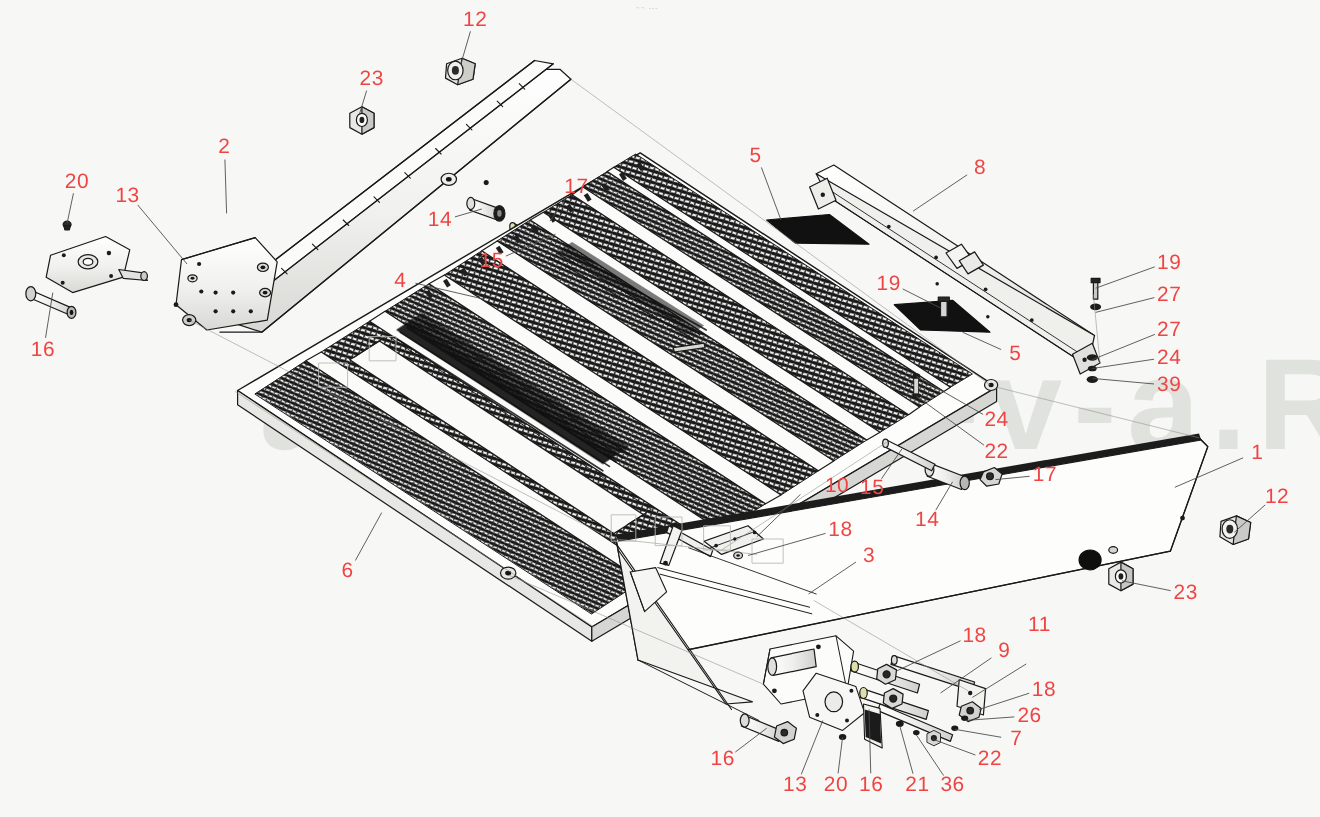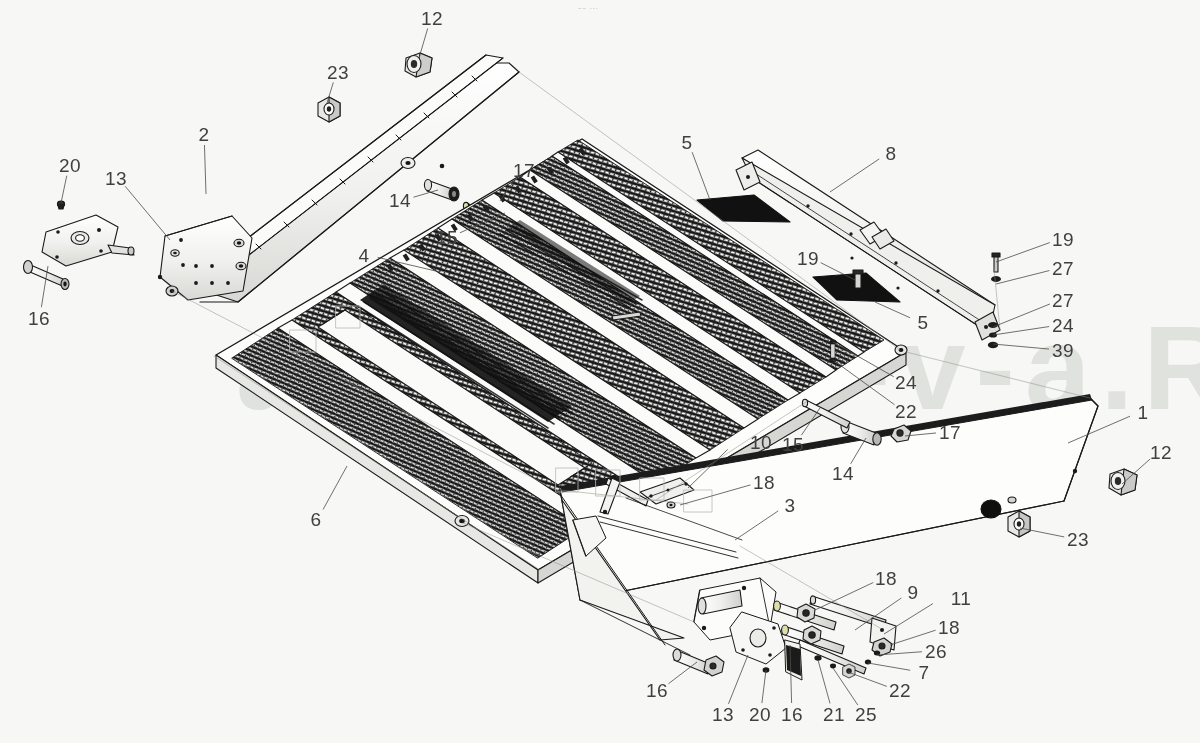--- a/index.html
+++ b/index.html
@@ -11,21 +11,21 @@
     overflow:hidden;
     position:relative;
   }
   #stage{position:absolute;inset:0;width:1200px;height:743px;}
   #stage svg{position:absolute;left:0;top:0;}
   .callout{
     position:absolute;
     font-family:"Liberation Sans", sans-serif;
     font-size:19px;
     font-weight:400;
-    color:#404040;
+    color:#ef4444;
     line-height:1;
     white-space:nowrap;
     transform:translate(-50%,-50%);
     letter-spacing:0.5px;
   }
   .wm{
     position:absolute;
     font-family:"Liberation Sans", sans-serif;
     font-size:118px;
     font-weight:700;
@@ -572,26 +572,26 @@
       <div class="callout" style="left: 1161px; top: 452px;">12</div>
       <div class="callout" style="left: 1078px; top: 539px;">23</div>
       <div class="callout" style="left: 738px; top: 442px; margin-left: 23px;">10</div>
       <div class="callout" style="left: 793px; top: 444px;">15</div>
       <div class="callout" style="left: 843px; top: 473px;">14</div>
       <div class="callout" style="left: 764px; top: 482px;">18</div>
       <div class="callout" style="left: 790px; top: 505px;">3</div>
       <div class="callout" style="left: 316px; top: 519px;">6</div>
       <div class="callout" style="left: 886px; top: 578px;">18</div>
       <div class="callout" style="left: 913px; top: 592px;">9</div>
-      <div class="callout" style="left: 945px; top: 598px; margin-left: 16px;">11</div>
+      <div class="callout" style="left: 945px; top: 568px;">11</div>
       <div class="callout" style="left: 949px; top: 627px;">18</div>
       <div class="callout" style="left: 936px; top: 651px;">26</div>
       <div class="callout" style="left: 924px; top: 672px;">7</div>
       <div class="callout" style="left: 900px; top: 690px;">22</div>
       <div class="callout" style="left: 657px; top: 690px;">16</div>
       <div class="callout" style="left: 723px; top: 714px;">13</div>
       <div class="callout" style="left: 760px; top: 714px;">20</div>
       <div class="callout" style="left: 792px; top: 714px;">16</div>
       <div class="callout" style="left: 834px; top: 714px;">21</div>
-      <div class="callout" style="left: 866px; top: 714px;">25</div>
+      <div class="callout" style="left: 866px; top: 714px;">36</div>
     </div>
 
 </div>
 
 </body></html>

